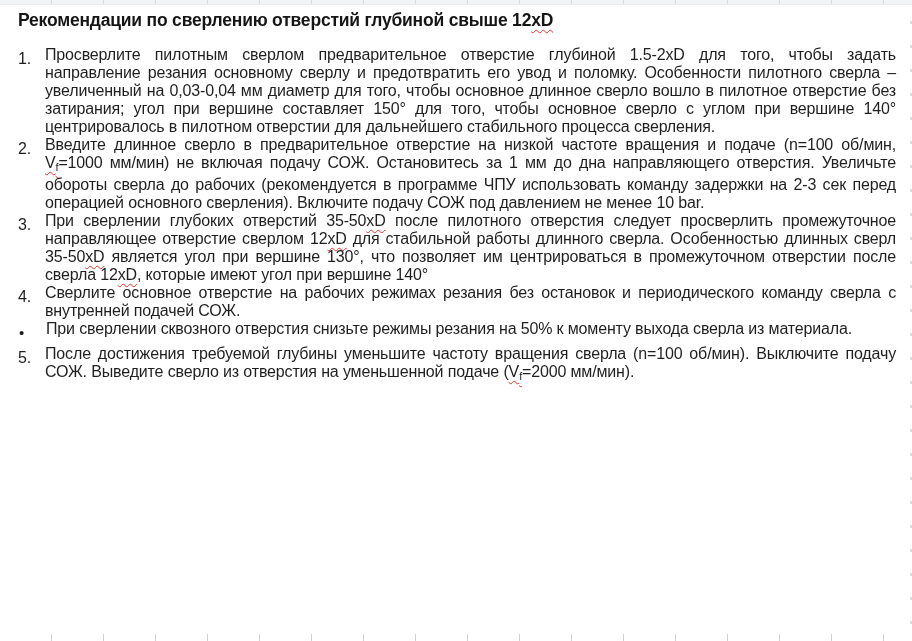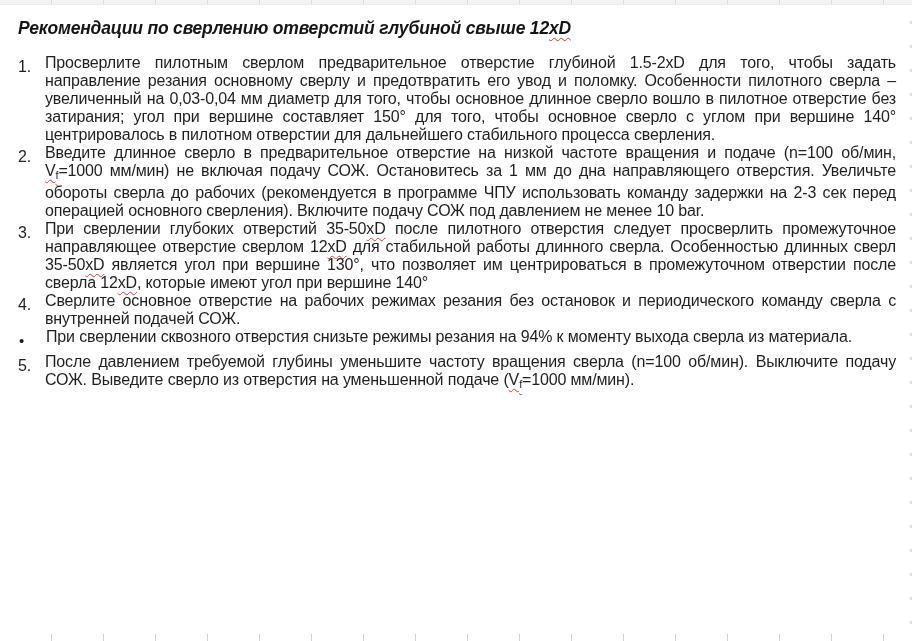--- a/index.html
+++ b/index.html
@@ -28,22 +28,21 @@
     background: repeating-linear-gradient(180deg, transparent 0 21px, #cdd0d3 21px 24px);
     opacity: .7;
   }
   .doc { padding: 8px 16px 0 18px; }
   .title {
     font-weight: bold;
     font-size: 17.5px;
     line-height: 25px;
     letter-spacing: -0.2px;
     color: #151515;
-    margin: 8px 0 13px 0;
-    font-style: italic;
+    margin: 0 0 13px 0;
   }
   .list { font-size: 16px; letter-spacing: -0.15px; }
   .item { display: flex; align-items: flex-start; }
   .marker {
     flex: 0 0 27px;
     line-height: 25.4px;
   }
   .marker.bullet { font-size: 15px; padding-left: 1px; }
   .text {
     flex: 1 1 auto;
@@ -82,22 +81,22 @@
       <div class="item">
         <div class="marker">3.</div>
         <div class="text"><span>При сверлении глубоких отверстий 35-50</span><span class="spell">xD</span><span> после пилотного отверстия следует просверлить промежуточное направляющее отверстие сверлом 12</span><span class="spell">xD</span><span> для стабильной работы длинного сверла. Особенностью длинных сверл 35-50</span><span class="spell">xD</span><span> является угол при вершине 130°, что позволяет им центрироваться в промежуточном отверстии после сверла 12</span><span class="spell">xD</span><span>, которые имеют угол при вершине 140°</span></div>
       </div>
       <div class="item">
         <div class="marker">4.</div>
         <div class="text"><span>Сверлите основное отверстие на рабочих режимах резания без остановок и периодического команду сверла с внутренней подачей СОЖ.</span></div>
       </div>
       <div class="item">
         <div class="marker bullet">•</div>
-        <div class="text"><span>При сверлении сквозного отверстия снизьте режимы резания на 94% к моменту выхода сверла из материала.</span></div>
+        <div class="text"><span>При сверлении сквозного отверстия снизьте режимы резания на 50% к моменту выхода сверла из материала.</span></div>
       </div>
       <div class="item">
         <div class="marker">5.</div>
-        <div class="text"><span>После давлением требуемой глубины уменьшите частоту вращения сверла (n=100 об/мин). Выключите подачу СОЖ. Выведите сверло из отверстия на уменьшенной подаче (</span><span class="spell">V</span><span class="spell sub">f</span><span>=1000 мм/мин).</span></div>
+        <div class="text"><span>После достижения требуемой глубины уменьшите частоту вращения сверла (n=100 об/мин). Выключите подачу СОЖ. Выведите сверло из отверстия на уменьшенной подаче (</span><span class="spell">V</span><span class="spell sub">f</span><span>=2000 мм/мин).</span></div>
       </div>
     </div>
 </div>
 
 <div class="edge-bottom"></div>
 
 </body></html>

